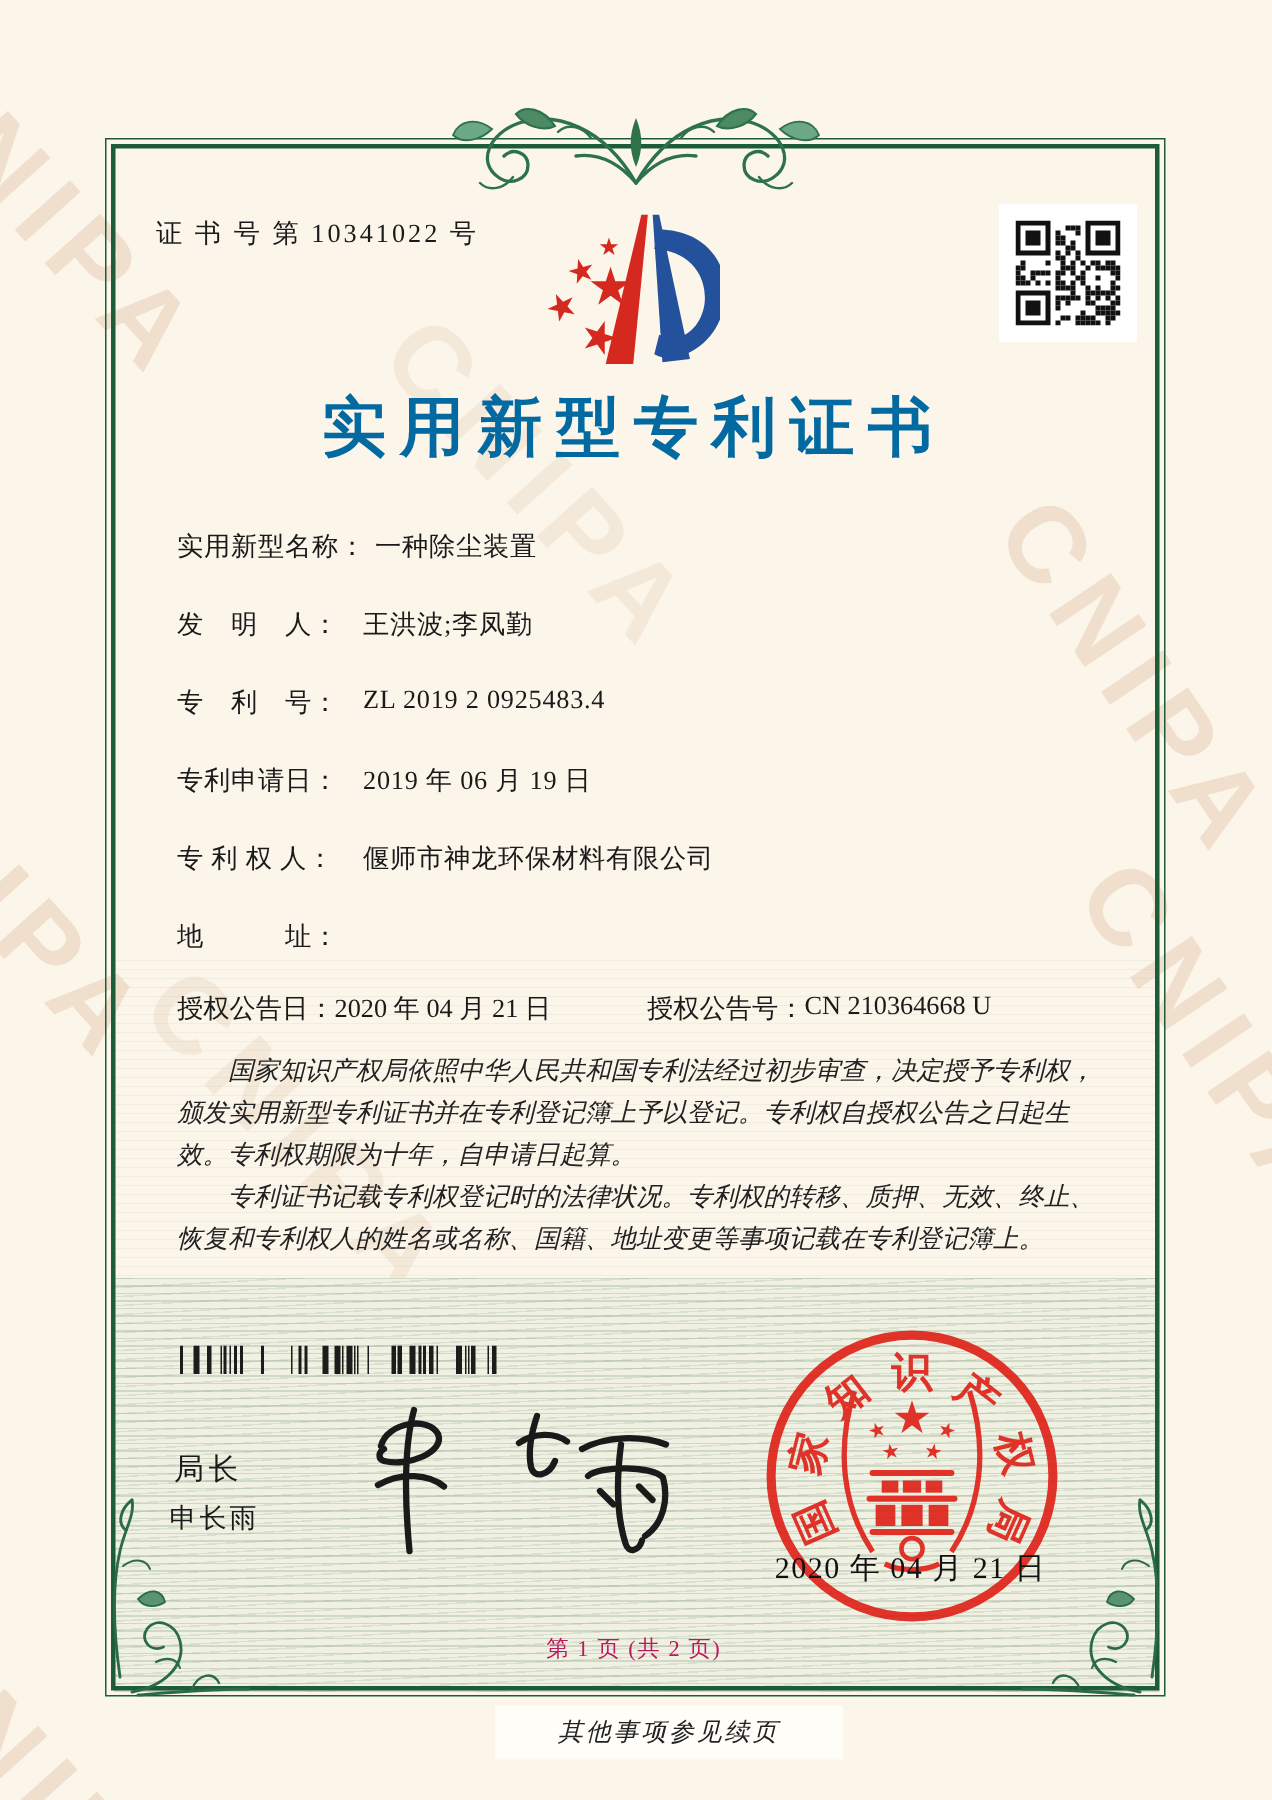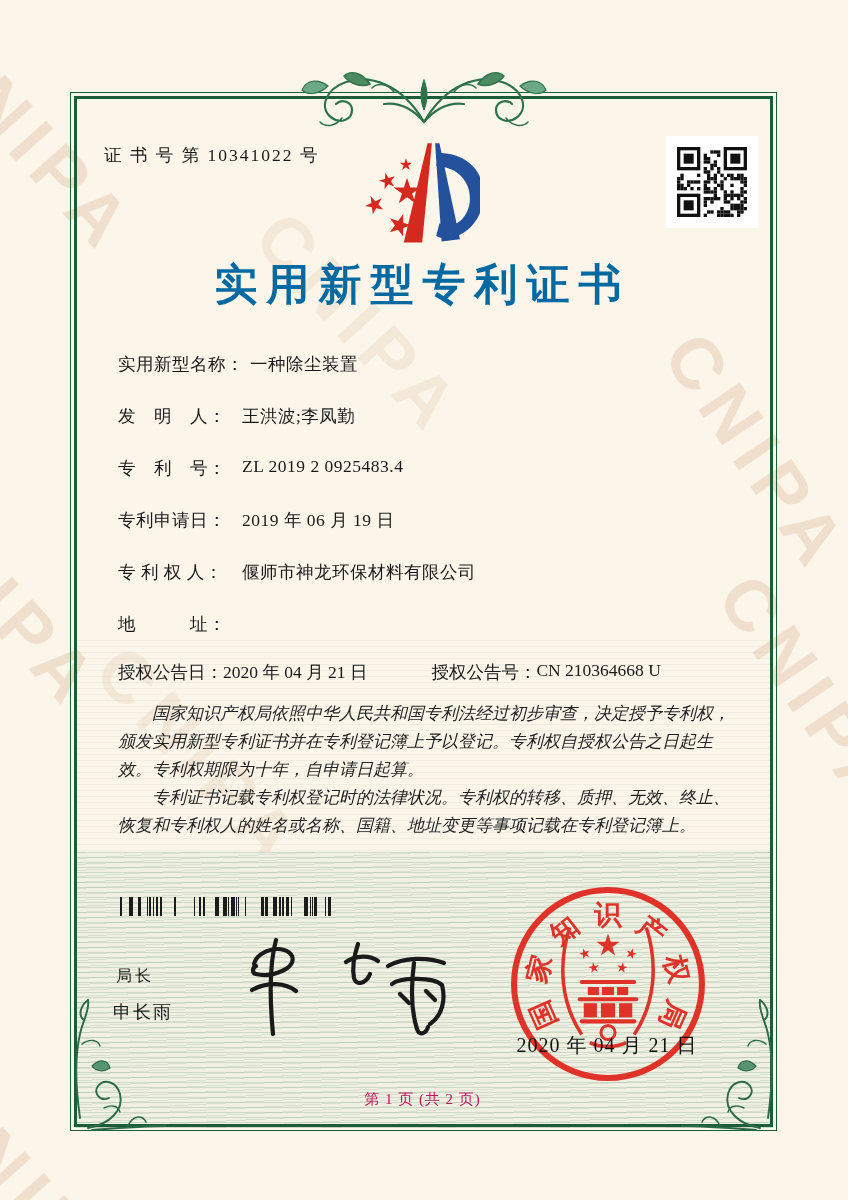--- a/index.html
+++ b/index.html
@@ -63,21 +63,21 @@
   #fields{left:118px;top:352px;width:620px;}
   .field-row{display:flex;height:52px;align-items:flex-start;font-size:17.5px;letter-spacing:0.5px;}
   .field-label{flex:0 0 118px;white-space:nowrap;}
   .field-value{margin-left:6px;white-space:nowrap;}
   #grant-row{left:118px;top:660px;width:640px;font-size:17.5px;display:flex;}
   #grant-row .g2{margin-left:64px;}
   #body-text{left:118px;top:700px;width:616px;font-size:17px;line-height:28px;color:#222;
     font-style:italic;}
   #body-text p{margin:0;text-indent:2em;}
   #barcode{left:120px;top:897px;}
-  #boss-title{left:116px;top:966px;font-size:16px;letter-spacing:3px;font-family:Liberation Sans, sans-serif;}
+  #boss-title{left:116px;top:966px;font-size:20px;letter-spacing:3px;font-family:Liberation Sans, sans-serif;}
   #boss-name{left:113px;top:1000px;font-size:18px;letter-spacing:2px;font-family:"Liberation Sans","DejaVu Sans",sans-serif;}
   #signature{left:242px;top:934px;z-index:5;}
   #seal{left:507px;top:883px;z-index:6;}
   #seal-date{left:505px;top:1032px;width:204px;text-align:center;font-size:20px;color:#111;z-index:7;letter-spacing:1px;}
   #page-num{left:70px;top:1090px;width:705px;text-align:center;font-size:15px;color:#be185d;letter-spacing:1px;}
   #footer-note{
     left:330px;top:1137px;width:232px;height:36px;background:#fffdf8;
     display:flex;align-items:center;justify-content:center;
     font-size:16.5px;font-style:italic;color:#222;z-index:5;letter-spacing:2px;
   }
@@ -428,14 +428,15 @@
       <circle cx="100" cy="148" r="7" fill="none" stroke="#df231a" stroke-width="3"></circle>
       <path d="M62,44 C50,82 54,120 74,150" fill="none" stroke="#df231a" stroke-width="3.5"></path>
       <path d="M138,44 C150,82 146,120 126,150" fill="none" stroke="#df231a" stroke-width="3.5"></path>
       <path d="M82,158 C92,163 108,163 118,158" fill="none" stroke="#df231a" stroke-width="3.5"></path>
     </g>
   </svg>
   <div class="content" id="seal-date">2020 年 04 月 21 日</div>
 
   <div class="content" id="page-num">第 1 页 (共 2 页)</div>
 
+  <div class="content" id="footer-note">其他事项参见续页</div>
 
 </div>
 
 </body></html>

